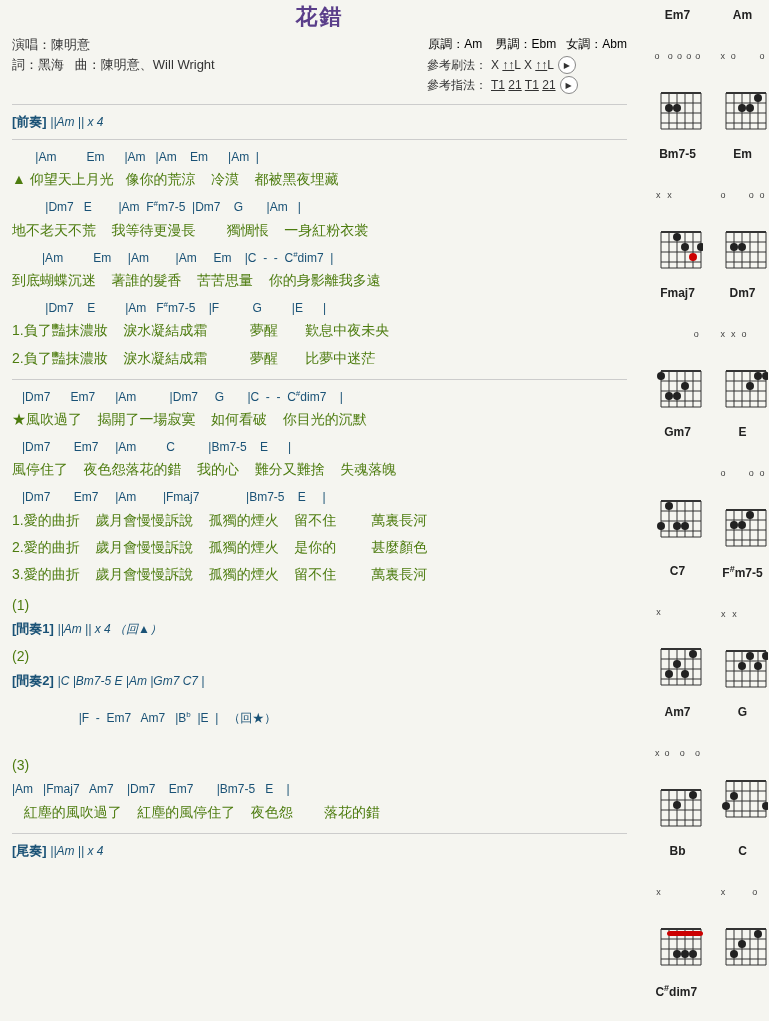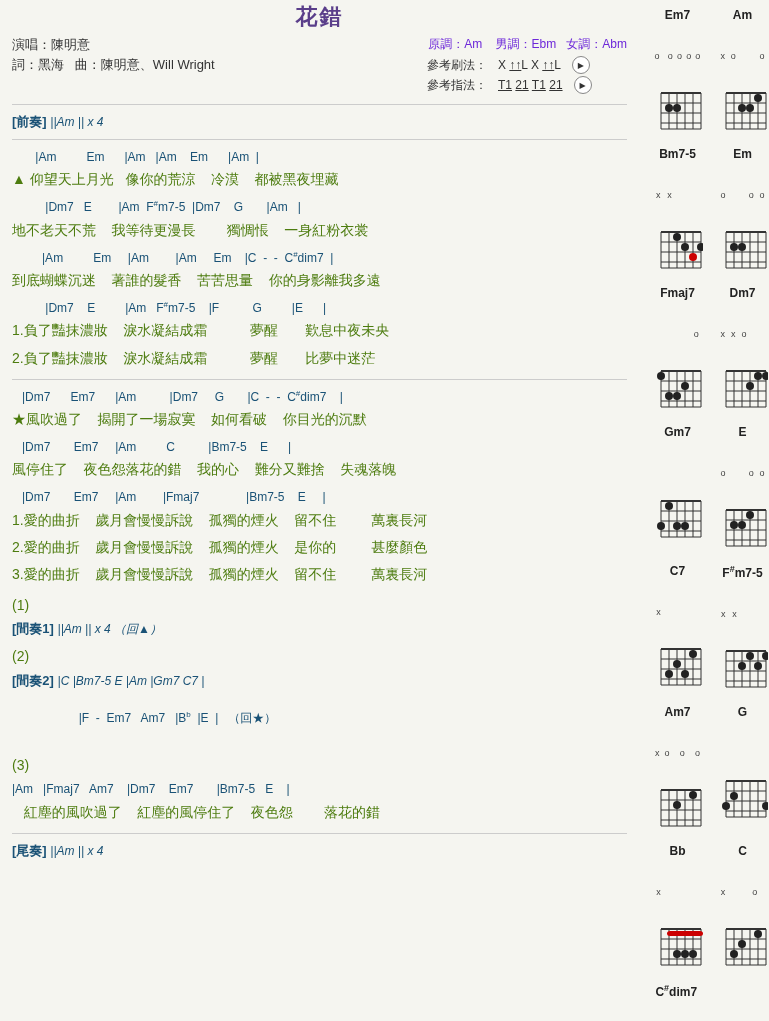--- a/index.html
+++ b/index.html
@@ -50,25 +50,25 @@
       align-items: flex-start;
     }
     .top-left { flex: 1; }
     .top-right {
       text-align: right;
       font-size: 12px;
       color: #333;
       min-width: 200px;
     }
     .top-right .key-info { margin-bottom: 3px; }
-    .top-right .key-info span { color: #6d28d9; }
+    .top-right .key-info span { color: #000000; }
     .strum-row, .pluck-row {
       display: flex;
       align-items: center;
-      gap: 11px;
+      gap: 4px;
       margin-bottom: 2px;
       font-size: 12px;
     }
     .play-btn {
       width: 18px;
       height: 18px;
       border: 1px solid #888;
       border-radius: 50%;
       display: inline-flex;
       align-items: center;

